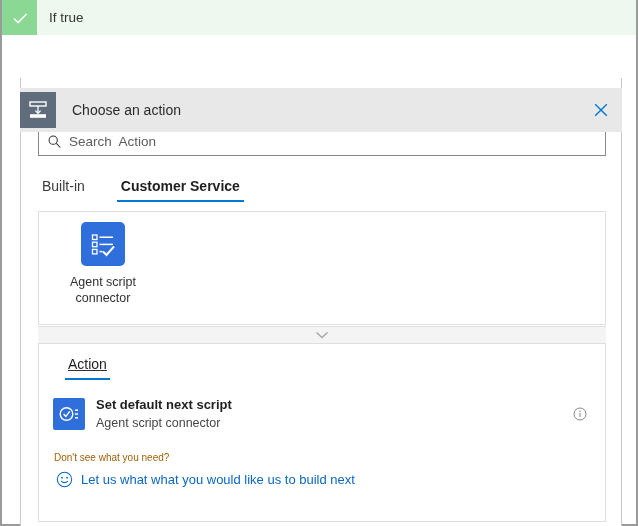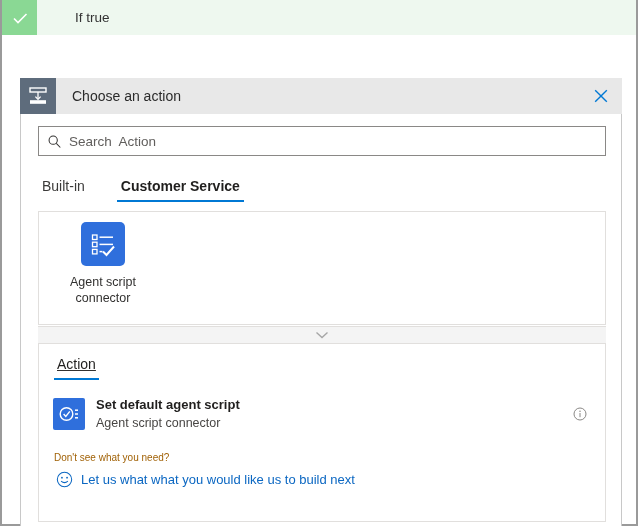--- a/index.html
+++ b/index.html
@@ -31,21 +31,20 @@
 
   
   .iftrue-bar {
     position: absolute;
     left: 0; top: 0;
     width: 634px;
     height: 35px;
     background: #eef8ef;
     display: flex;
     align-items: center;
-    gap: 26px;
   }
   .iftrue-check {
     width: 35px;
     height: 35px;
     background: #8ad894;
     display: flex;
     align-items: center;
     justify-content: center;
     flex: 0 0 35px;
   }
@@ -65,23 +64,23 @@
     height: 516px;
     background: #ffffff;
     box-sizing: border-box;
     border: 1px solid #c8c8c8;
     border-top: none;
   }
 
   .panel-header {
     position: absolute;
     left: 18px;
-    top: 78px;
+    top: 88px;
     width: 602px;
-    height: 36px;
+    height: 44px;
     background: #e8e8e8;
     display: flex;
     align-items: center;
     box-sizing: border-box;
   }
   .panel-header-icon {
     width: 36px;
     height: 36px;
     flex: 0 0 36px;
     background: #5e6c7c;
@@ -231,21 +230,21 @@
     top: 266px;
     width: 568px;
     height: 178px;
     box-sizing: border-box;
     border: 1px solid #e1dfdd;
     border-top: none;
     background: #ffffff;
   }
   .subtabs {
     position: absolute;
-    left: 15px;
+    left: 26px;
     top: 12px;
     display: flex;
     align-items: center;
     text-decoration: underline;
   }
   .subtab {
     position: relative;
     font-size: 14px;
     color: #201f1e;
     padding: 0 3px 8px 3px;
@@ -399,21 +398,21 @@
         <div class="action-logo">
           <svg width="24" height="24" viewBox="0 0 24 24">
             <circle cx="9.5" cy="12" r="6.3" fill="none" stroke="#ffffff" stroke-width="1.4"></circle>
             <path d="M6.6 12 L8.8 14.4 L12.8 9.4" fill="none" stroke="#ffffff" stroke-width="1.4"></path>
             <line x1="18" y1="8.2" x2="21" y2="8.2" stroke="#ffffff" stroke-width="1.5"></line>
             <line x1="18" y1="12" x2="21" y2="12" stroke="#ffffff" stroke-width="1.5"></line>
             <line x1="18" y1="15.8" x2="21" y2="15.8" stroke="#ffffff" stroke-width="1.5"></line>
           </svg>
         </div>
         <span class="action-text">
-          <span class="action-title">Set default agent script</span>
+          <span class="action-title">Set default next script</span>
           <span class="action-sub">Agent script connector</span>
         </span>
         <span class="action-info">
           <svg width="14" height="14" viewBox="0 0 14 14">
             <circle cx="7" cy="7" r="6" fill="none" stroke="#8a8886" stroke-width="1"></circle>
             <line x1="7" y1="6" x2="7" y2="10.2" stroke="#8a8886" stroke-width="1"></line>
             <circle cx="7" cy="4.2" r="0.75" fill="#8a8886"></circle>
           </svg>
         </span>
       </div>

